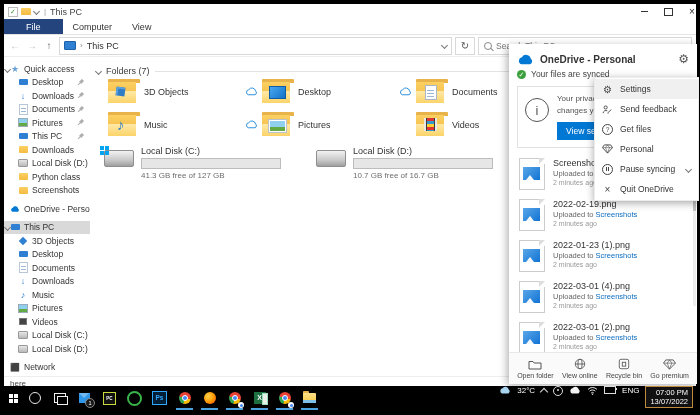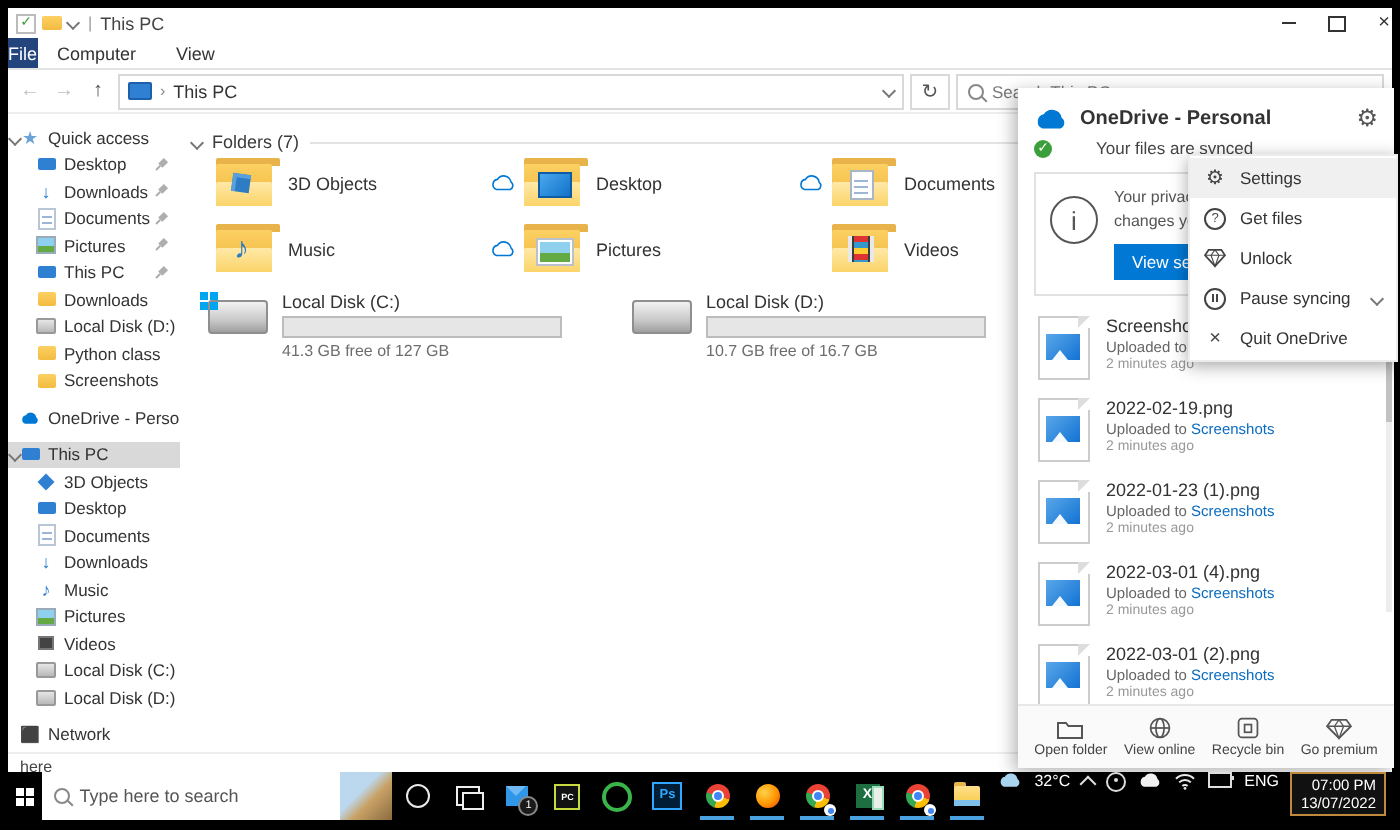--- a/index.html
+++ b/index.html
@@ -12,21 +12,21 @@
   .qat-check{width:8px;height:8px;background:#fff;border:1px solid #bbb;color:#3a9b35;font-size:7px;line-height:8px;text-align:center;}
   .qat-folder{width:10px;height:7px;background:linear-gradient(#fcd063,#f3bb41);border-radius:1px;}
   .qat-sep{color:#999;font-size:8px;margin:0 2px;}
   .title-text{margin-left:2px;color:#444;}
   .wincontrols{position:absolute;right:-8px;top:0;display:flex;height:15px;}
   .wbtn{width:24px;display:flex;align-items:center;justify-content:center;}
   .min-glyph{width:7px;height:1px;background:#333;}
   .max-glyph{width:7px;height:6px;border:1px solid #333;}
   .close-glyph{font-size:10px;color:#333;line-height:10px;}
   .menubar{height:15px;display:flex;align-items:stretch;font-size:9px;border-bottom:1px solid #e4e4e4;}
-  .tab-file{background:#23447c;color:#fff;padding:0 0;display:flex;align-items:center;}
+  .tab-file{background:#23447c;color:#fff;padding:0 22px;display:flex;align-items:center;}
   .tab{color:#333;padding:0 10px;display:flex;align-items:center;}
   .addrbar{height:21px;display:flex;align-items:center;padding:0 4px;gap:3px;border-bottom:1px solid #eee;}
   .nav-arrow{font-size:10px;color:#c0c0c0;width:14px;text-align:center;}
   .nav-arrow.up{color:#555;}
   .addr-field{flex:1;height:16px;border:1px solid #d9d9d9;display:flex;align-items:center;padding:0 4px;gap:4px;font-size:9px;color:#333;}
   .addr-monitor{width:10px;height:7px;background:#2f7fd3;border:1px solid #1d5fa8;border-radius:1px;}
   .addr-crumb-sep{color:#888;font-size:8px;}
   .addr-spacer{flex:1;}
   .chev{width:4px;height:4px;border-right:1px solid #777;border-bottom:1px solid #777;transform:rotate(45deg);display:inline-block;}
   .refresh-btn{width:18px;height:16px;border:1px solid #d9d9d9;display:flex;align-items:center;justify-content:center;font-size:10px;color:#555;}
@@ -93,21 +93,21 @@
   .drive-bar{width:138px;height:9px;border:1px solid #bcbcbc;background:#e6e6e6;}
   .drive-bar .fill{height:100%;background:#26a0da;}
   .drive-free{font-size:8px;color:#6d6d6d;}
   .statusbar{height:12px;border-top:1px solid #eee;display:flex;align-items:center;padding-left:6px;font-size:8px;color:#444;}
   
   .od-panel{position:absolute;left:509px;top:44px;width:188px;height:340px;background:#fff;
     box-shadow:-2px 2px 8px rgba(0,0,0,.3);z-index:20;display:flex;flex-direction:column;font-size:9px;}
   .od-header{display:flex;align-items:center;gap:6px;padding:9px 8px 4px 8px;}
   .od-title{font-size:10px;color:#333;font-weight:bold;flex:1;}
   .od-gear{color:#555;font-size:12px;line-height:12px;}
-  .od-sync{display:flex;align-items:center;gap:22px;padding:0 8px 4px 8px;color:#444;font-size:8.5px;}
+  .od-sync{display:flex;align-items:center;gap:5px;padding:0 8px 4px 8px;color:#444;font-size:8.5px;}
   .check-circle{width:9px;height:9px;border-radius:50%;background:#3ba03b;color:#fff;font-size:7px;line-height:9px;text-align:center;flex:0 0 9px;}
   .od-card{margin:3px 8px 6px 8px;border:1px solid #e1e1e1;padding:7px;display:flex;gap:8px;align-items:flex-start;}
   .info-circle{width:22px;height:22px;border:1.5px solid #555;border-radius:50%;color:#555;font-size:13px;display:flex;align-items:center;justify-content:center;flex:0 0 22px;margin-top:4px;}
   .od-card-right{display:flex;flex-direction:column;gap:2px;}
   .od-card-text{font-size:8px;color:#555;line-height:10px;}
   .od-btn{margin-top:4px;background:#0078d4;color:#fff;font-size:8.5px;padding:4px 9px;align-self:flex-start;border:none;}
   .od-list{flex:1;overflow:hidden;position:relative;}
   .od-file{display:flex;gap:8px;padding:4px 10px 5px 10px;align-items:flex-start;}
   .thumb{width:24px;height:30px;background:#fff;border:1px solid #ccc;position:relative;flex:0 0 24px;}
   .thumb::before{content:'';position:absolute;top:-1px;right:-1px;border-style:solid;border-width:0 6px 6px 0;border-color:#fff #fff #ddd #fff;transform:rotate(90deg);}
@@ -560,32 +560,43 @@
     </div>
   </div>
 
   <div class="ctx-menu">
     <div class="ctx-item hl">
       <span class="ctx-ic">⚙</span>
       <span>Settings</span>
     </div>
     <div class="ctx-item">
       <span class="ctx-ic">
+        <svg width="11" height="11" viewBox="0 0 12 12">
+            <circle cx="4" cy="3.8" r="1.7" fill="none" stroke="#444"></circle>
+            <path d="M1.2 10 a3.2 3.2 0 0 1 4.6 -2.6" fill="none" stroke="#444"></path>
+            <line x1="6.5" y1="9.5" x2="10" y2="6" stroke="#444"></line>
+            <line x1="6.2" y1="10.2" x2="7.2" y2="9.8" stroke="#444"></line>
+          </svg>
+      </span>
+      <span>Send feedback</span>
+    </div>
+    <div class="ctx-item">
+      <span class="ctx-ic">
           <span class="help-ic"></span>
         </span>
       <span>Get files</span>
     </div>
     <div class="ctx-item">
       <span class="ctx-ic">
         <svg width="11" height="10" viewBox="0 0 12 11">
             <path d="M2.5 1 h7 l2 3 L6 10 L0.5 4 Z" fill="none" stroke="#444"></path>
             <path d="M0.5 4 h11 M6 10 L3.8 4 L6 1 L8.2 4 Z" fill="none" stroke="#444" stroke-width="0.6"></path>
           </svg>
       </span>
-      <span>Unlock</span>
+      <span>Personal</span>
     </div>
     <div class="ctx-item">
       <span class="ctx-ic">
           <span class="pause-ic">
             <i></i>
             <i></i>
           </span>
         </span>
       <span>Pause syncing</span>
       <span class="chev ctx-chev"></span>
@@ -598,25 +609,20 @@
 
   <div class="taskbar">
     <div class="tb-start">
       <span class="winlogo">
           <span></span>
           <span></span>
           <span></span>
           <span></span>
         </span>
     </div>
-    <div class="tb-search">
-      <span class="magnifier"></span>
-      <span>Type here to search</span>
-      <span class="weather"></span>
-    </div>
     <div class="tb-icons">
       <div class="tb-app">
           <span class="cortana-ic"></span>
         </div>
       <div class="tb-app">
           <span class="taskview-ic"></span>
         </div>
       <div class="tb-app">
         <span class="mail-ic"></span>
         <span class="badge">1</span>

